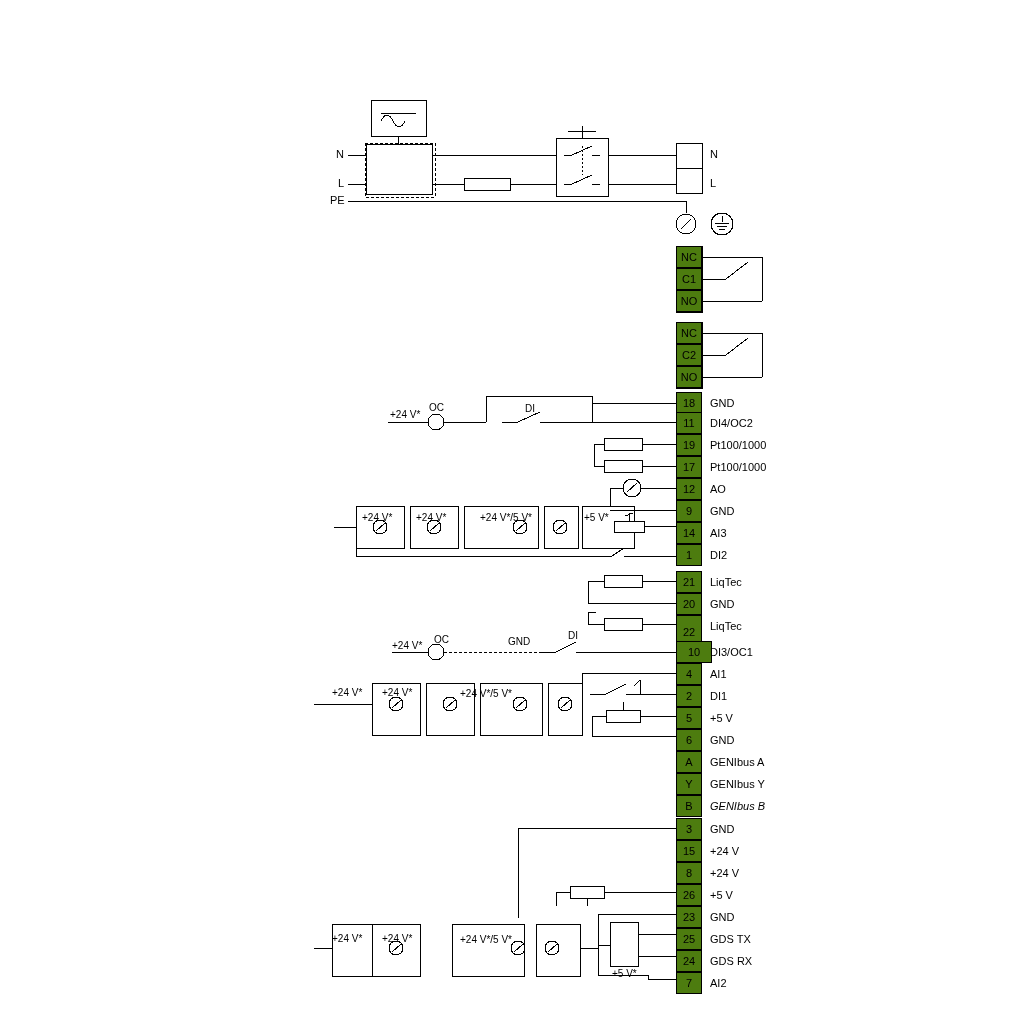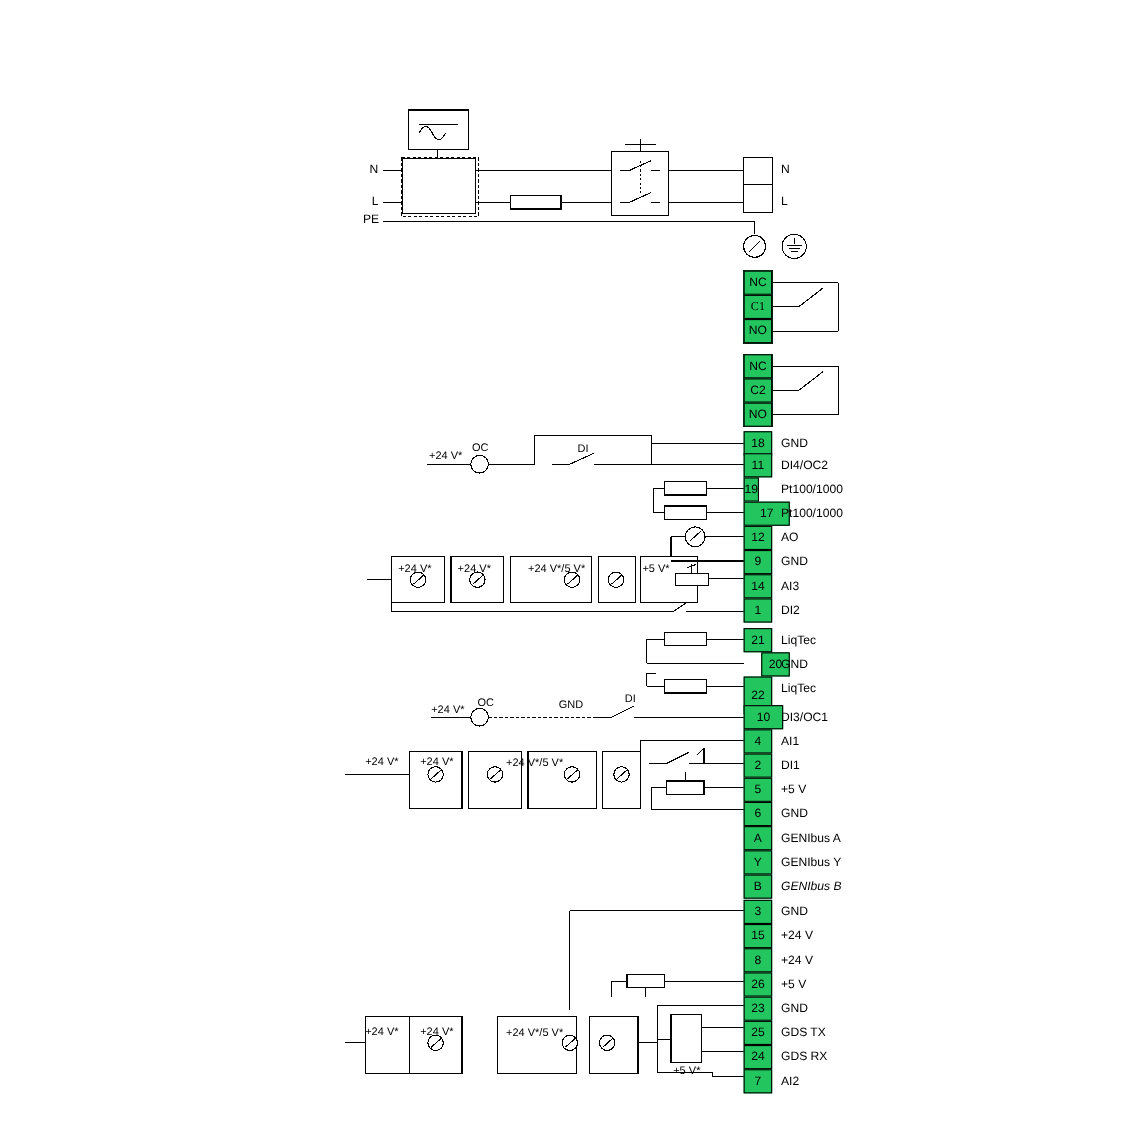--- a/index.html
+++ b/index.html
@@ -1,21 +1,21 @@
 <!DOCTYPE html>
 <html><head>
 <meta charset="utf-8">
 <style>
   html,body{margin:0;padding:0;background:#ffffff;}
   body{width:1024px;height:1024px;font-family:"Liberation Sans", sans-serif;color:#000;}
   #sheet{position:relative;width:1024px;height:1024px;overflow:hidden;}
   svg{position:absolute;left:0;top:0;}
   .lbl{position:absolute;font-size:11px;color:#000;white-space:nowrap;line-height:1;}
   .lbl.sm{font-size:10px;}
-  .tbox{position:absolute;border:1px solid #000;background:#22c55e;box-sizing:border-box;
+  .tbox{position:absolute;border:1px solid #000;background:#4d7c0f;box-sizing:border-box;
         display:flex;align-items:center;justify-content:center;font-size:11px;}
 </style>
 </head>
 <body>
 
 <div id="sheet">
 
   <svg width="1024" height="1024">
     <g stroke="#000" fill="none" stroke-width="1" shape-rendering="crispEdges">
 
@@ -222,55 +222,55 @@
     </g>
   </svg>
 
   <div class="lbl" style="left:336px;top:149px;">N</div>
   <div class="lbl" style="left:338px;top:178px;">L</div>
   <div class="lbl" style="left:330px;top:195px;">PE</div>
   <div class="lbl" style="left:710px;top:149px;">N</div>
   <div class="lbl" style="left:710px;top:178px;">L</div>
 
   <div class="tbox" style="left:676px;top:246px;width:26px;height:22px;">NC</div>
-  <div class="tbox" style="left:676px;top:268px;width:26px;height:22px;font-family:Liberation Serif, serif;">C1</div>
+  <div class="tbox" style="left:676px;top:268px;width:26px;height:22px;">C1</div>
   <div class="tbox" style="left:676px;top:290px;width:26px;height:22px;">NO</div>
 
   <div class="tbox" style="left:676px;top:322px;width:26px;height:22px;">NC</div>
   <div class="tbox" style="left:676px;top:344px;width:26px;height:22px;">C2</div>
   <div class="tbox" style="left:676px;top:366px;width:26px;height:22px;">NO</div>
 
   <div class="tbox" style="left:676px;top:392px;width:26px;height:22px;">18</div>
   <div class="lbl" style="left:710px;top:398px;">GND</div>
 
   <div class="tbox" style="left:676px;top:412px;width:26px;height:22px;">11</div>
   <div class="lbl" style="left:710px;top:418px;">DI4/OC2</div>
 
-  <div class="tbox" style="left:676px;top:434px;width:14px;height:22px;">19</div>
+  <div class="tbox" style="left:676px;top:434px;width:26px;height:22px;">19</div>
   <div class="lbl" style="left:710px;top:440px;">Pt100/1000</div>
 
-  <div class="tbox" style="left:676px;top:456px;width:42px;height:22px;">17</div>
+  <div class="tbox" style="left:676px;top:456px;width:26px;height:22px;">17</div>
   <div class="lbl" style="left:710px;top:462px;">Pt100/1000</div>
 
   <div class="tbox" style="left:676px;top:478px;width:26px;height:22px;">12</div>
   <div class="lbl" style="left:710px;top:484px;">AO</div>
 
   <div class="tbox" style="left:676px;top:500px;width:26px;height:22px;">9</div>
   <div class="lbl" style="left:710px;top:506px;">GND</div>
 
   <div class="tbox" style="left:676px;top:522px;width:26px;height:22px;">14</div>
   <div class="lbl" style="left:710px;top:528px;">AI3</div>
 
   <div class="tbox" style="left:676px;top:544px;width:26px;height:22px;">1</div>
   <div class="lbl" style="left:710px;top:550px;">DI2</div>
 
   <div class="tbox" style="left:676px;top:571px;width:26px;height:22px;">21</div>
   <div class="lbl" style="left:710px;top:577px;">LiqTec</div>
 
-  <div class="tbox" style="left:676px;top:593px;width:26px;height:22px;margin-left:16px;">20</div>
+  <div class="tbox" style="left:676px;top:593px;width:26px;height:22px;">20</div>
   <div class="lbl" style="left:710px;top:599px;">GND</div>
 
   <div class="tbox" style="left:676px;top:615px;width:26px;height:34px;">22</div>
   <div class="lbl" style="left:710px;top:621px;">LiqTec</div>
 
   <div class="tbox" style="left:676px;top:641px;width:36px;height:22px;">10</div>
   <div class="lbl" style="left:710px;top:647px;">DI3/OC1</div>
 
   <div class="tbox" style="left:676px;top:663px;width:26px;height:22px;">4</div>
   <div class="lbl" style="left:710px;top:669px;">AI1</div>

